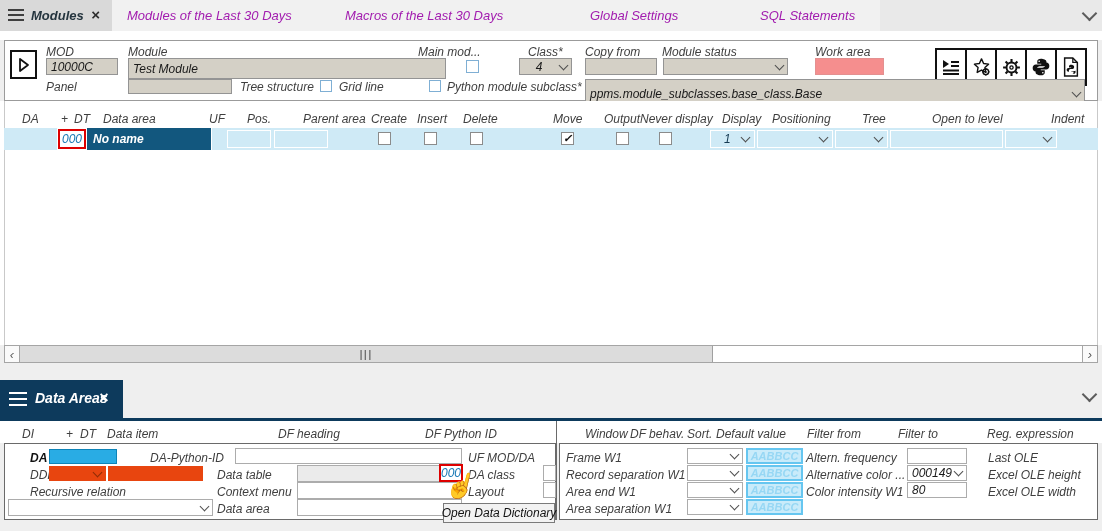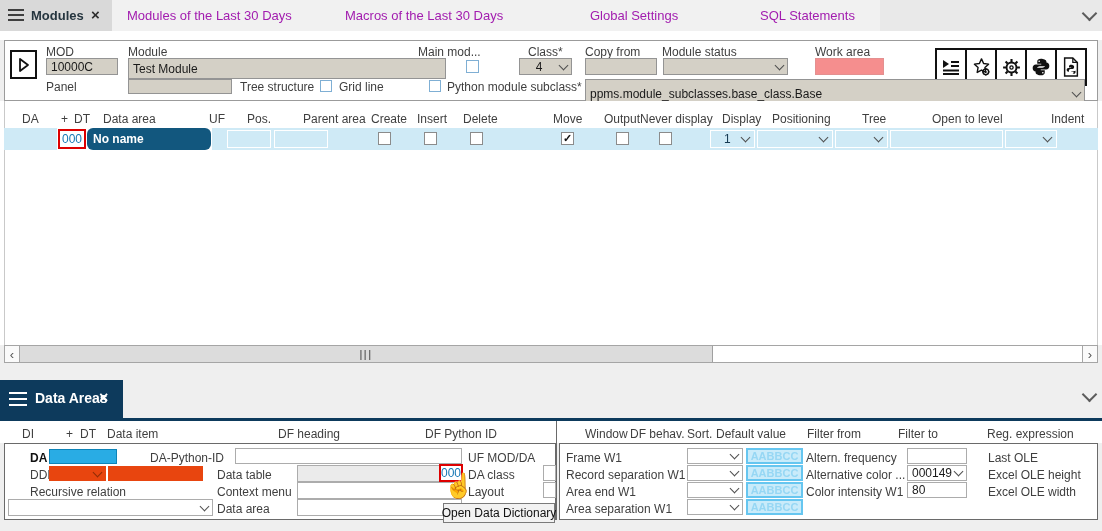--- a/index.html
+++ b/index.html
@@ -1,17 +1,17 @@
 <!DOCTYPE html>
 <html><head>
 <meta charset="utf-8">
 <style>
   html,body{margin:0;padding:0;background:#efefef;}
   #screen{position:relative;width:1102px;height:531px;background:#efefef;
-          font-family:"Liberation Sans",sans-serif;color:#3d3d3d;overflow:hidden;}
+          font-family:"Liberation Sans",sans-serif;color:#3d3d3d;overflow:hidden;font-style:italic;}
   .abs{position:absolute;box-sizing:border-box;}
   .lbl{position:absolute;font-size:12px;white-space:nowrap;color:#3f3f3f;line-height:14px;}
   .fld{position:absolute;box-sizing:border-box;border:1px solid #949494;background:#d4d0c6;
        font-size:12px;color:#1a1a1a;display:flex;align-items:center;padding:0 4px;white-space:nowrap;overflow:hidden;}
   .fld.white{background:#fff;border-color:#acacac;}
   .fld.gray{background:#ebebeb;border-color:#acacac;}
   .chev{width:6px;height:6px;border-right:1.5px solid #4f4f4f;border-bottom:1.5px solid #4f4f4f;
         transform:rotate(45deg);margin-left:auto;margin-top:-3px;flex:0 0 auto;}
   .cb{position:absolute;width:13px;height:13px;box-sizing:border-box;background:#fff;border:1px solid #7fafd4;
       font-size:11px;line-height:11px;text-align:center;color:#111;}
@@ -168,21 +168,21 @@
   <div class="lbl" style="left:722px;top:112px;">Display</div>
   <div class="lbl" style="left:772px;top:112px;">Positioning</div>
   <div class="lbl" style="left:862px;top:112px;">Tree</div>
   <div class="lbl" style="left:932px;top:112px;">Open to level</div>
   <div class="lbl" style="left:1051px;top:112px;">Indent</div>
 
   <div class="rowseg" style="left:4px;top:128px;width:53px;height:22px;"></div>
   <div class="redbox" style="left:58px;top:129px;width:28px;height:20px;">
       <span>000</span>
     </div>
-  <div class="abs" style="left:87px;top:128px;width:124px;height:22px;background:#12577e;color:#fff;font-size:12px;font-weight:bold;display:flex;align-items:center;padding-left:6px;box-sizing:border-box;border-radius:6px;">
+  <div class="abs" style="left:87px;top:128px;width:124px;height:22px;background:#12577e;color:#fff;font-size:12px;font-weight:bold;display:flex;align-items:center;padding-left:6px;box-sizing:border-box;">
       <span>No name</span>
     </div>
   <div class="rowseg" style="left:212px;top:128px;width:391px;height:22px;"></div>
   <div class="rowbox" style="left:227px;top:130px;width:44px;height:18px;"></div>
   <div class="rowbox" style="left:274px;top:130px;width:54px;height:18px;"></div>
   <div class="rowseg" style="left:603px;top:128px;width:495px;height:22px;"></div>
   <div class="cb gray" style="left:378px;top:132px;"></div>
   <div class="cb gray" style="left:424px;top:132px;"></div>
   <div class="cb gray" style="left:470px;top:132px;"></div>
   <div class="cb gray checked" style="left:561px;top:132px;"></div>

